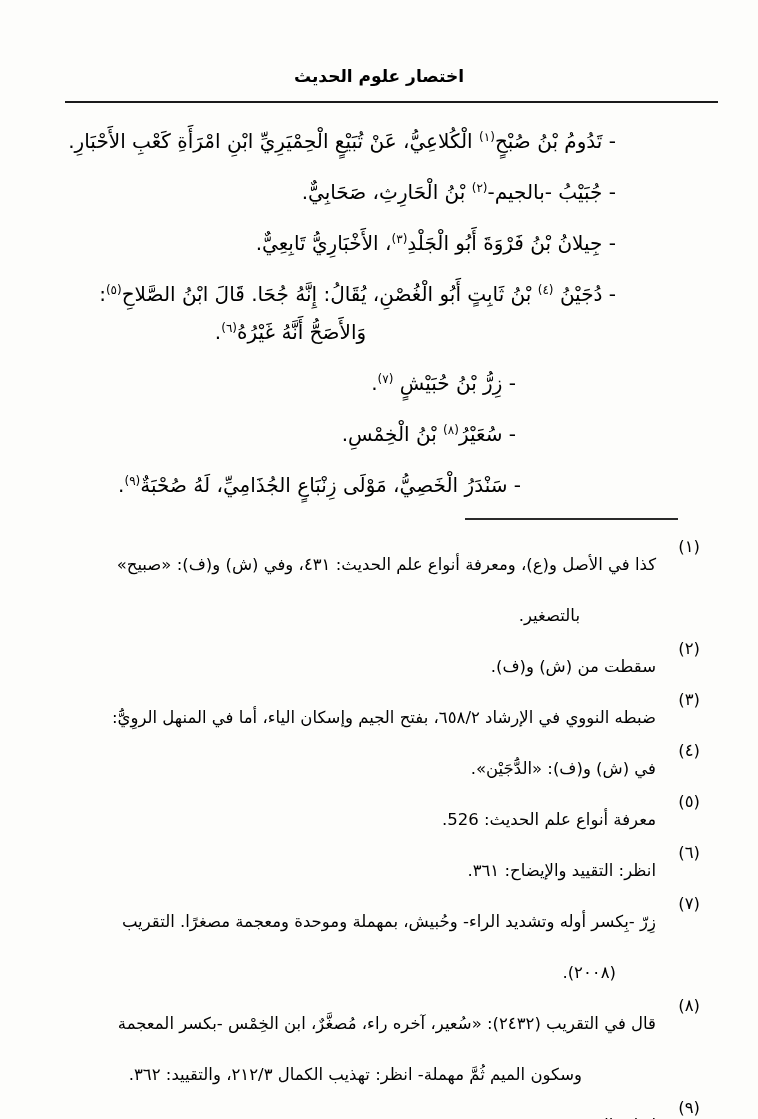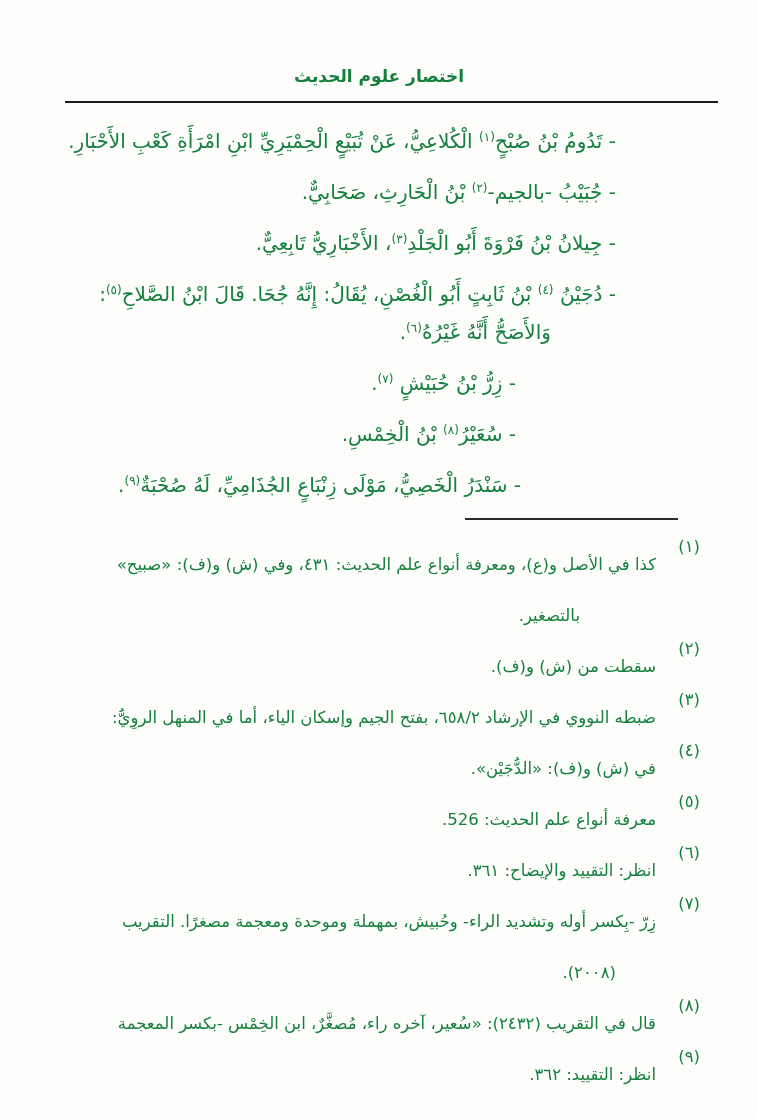--- a/index.html
+++ b/index.html
@@ -2,21 +2,21 @@
 <html lang="ar" dir="rtl"><head>
 <meta charset="utf-8">
 <style>
   html, body { margin: 0; padding: 0; background: #e8e8e4; }
   .page {
     position: relative;
     width: 758px;
     height: 1119px;
     margin: 0 auto;
     background: #fdfdfb;
-    color: #15803d;
+    color: #000000;
     font-family: "DejaVu Sans", sans-serif;
     direction: rtl;
     overflow: hidden;
     box-sizing: border-box;
   }
   
   .header-title {
     padding-top: 66px;
     text-align: center;
     font-size: 17px;
@@ -31,21 +31,21 @@
   
   .entries {
     padding: 6px 142px 0 30px;
   }
   .entry-line {
     font-size: 20px;
     line-height: 38px;
     margin-top: 13px;
     white-space: nowrap;
   }
-  .entry-line.cont { margin-top: 0; }
+  .entry-line.cont { margin-top: 0; text-align: center; }
   sup.fn-marker {
     font-size: 12px;
     line-height: 0;
     vertical-align: 7px;
     letter-spacing: 0;
   }
   
   .fn-sep {
     width: 213px;
     height: 2px;
@@ -139,20 +139,21 @@
     <span class="fn-num">(٧)</span>
     <div class="fn-lines">
           <div class="fn-line">زِرّ -بِكسر أوله وتشديد الراء- وحُبيش، بمهملة وموحدة ومعجمة مصغرًا. التقريب</div>
           <div class="fn-line" style="padding-right: 40px;">(٢٠٠٨).</div>
         </div>
   </div>
       <div class="footnote">
     <span class="fn-num">(٨)</span>
     <div class="fn-lines">
           <div class="fn-line">قال في التقريب (٢٤٣٢): «سُعير، آخره راء، مُصغَّرٌ، ابن الخِمْس -بكسر المعجمة</div>
+          <div class="fn-line" style="padding-right: 74px;">وسكون الميم ثُمَّ مهملة- انظر: تهذيب الكمال ٢١٢/٣، والتقييد: ٣٦٢.</div>
         </div>
   </div>
       <div class="footnote">
     <span class="fn-num">(٩)</span>
     <div class="fn-lines">
           <div class="fn-line">انظر: التقييد: ٣٦٢.</div>
         </div>
   </div>
     </section>
 

